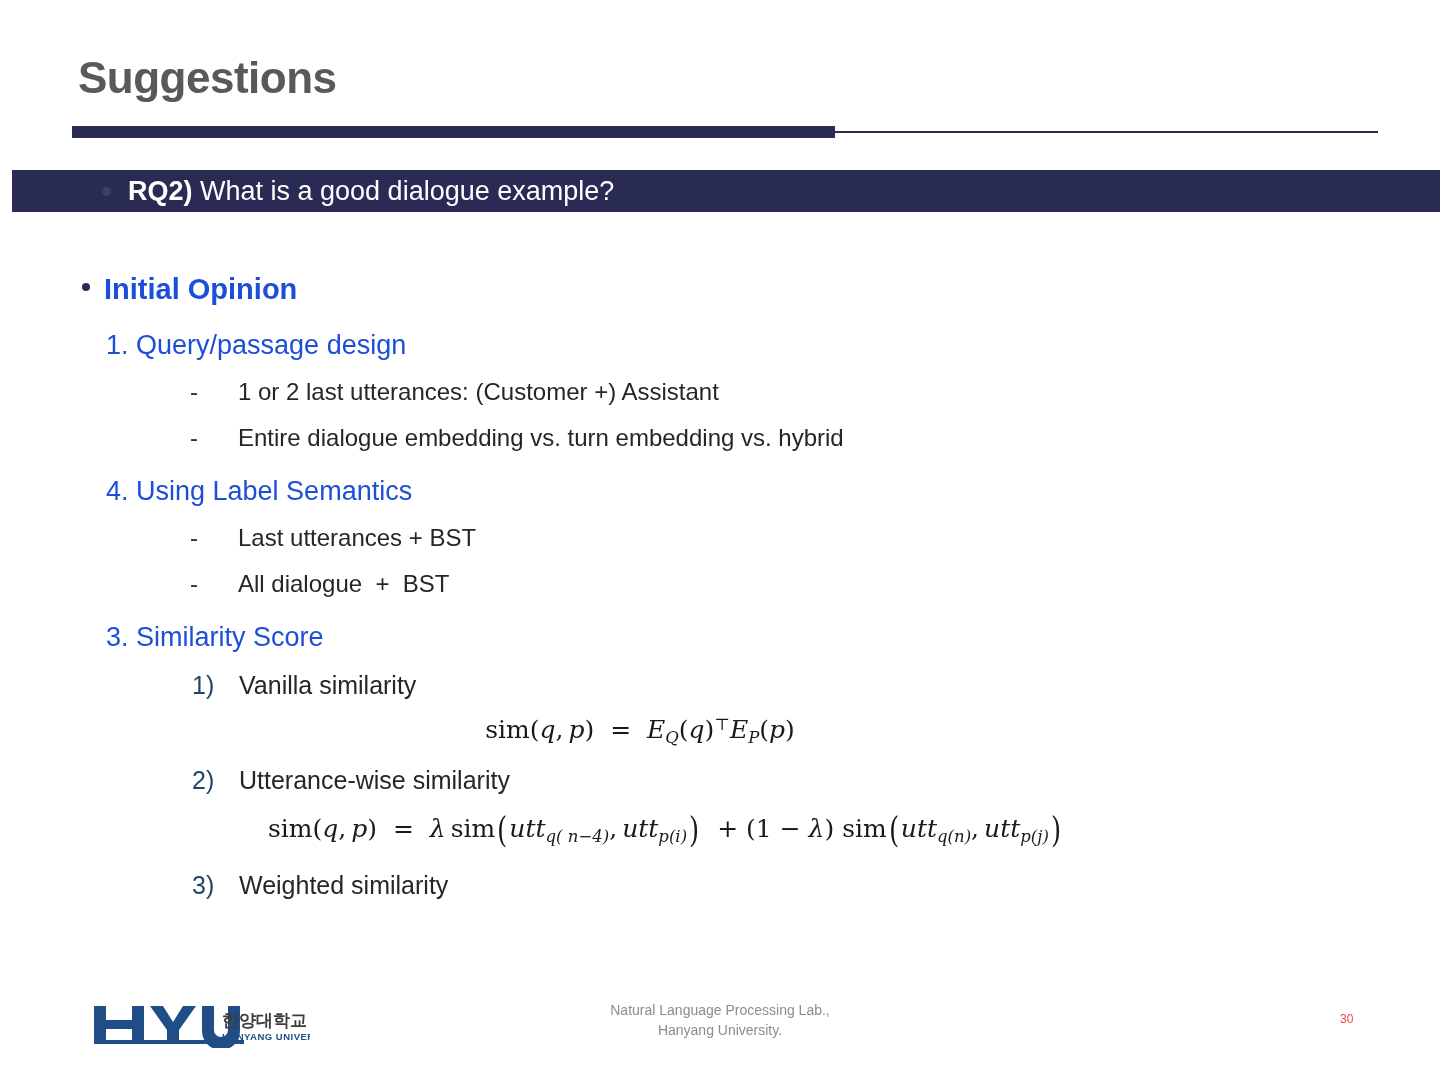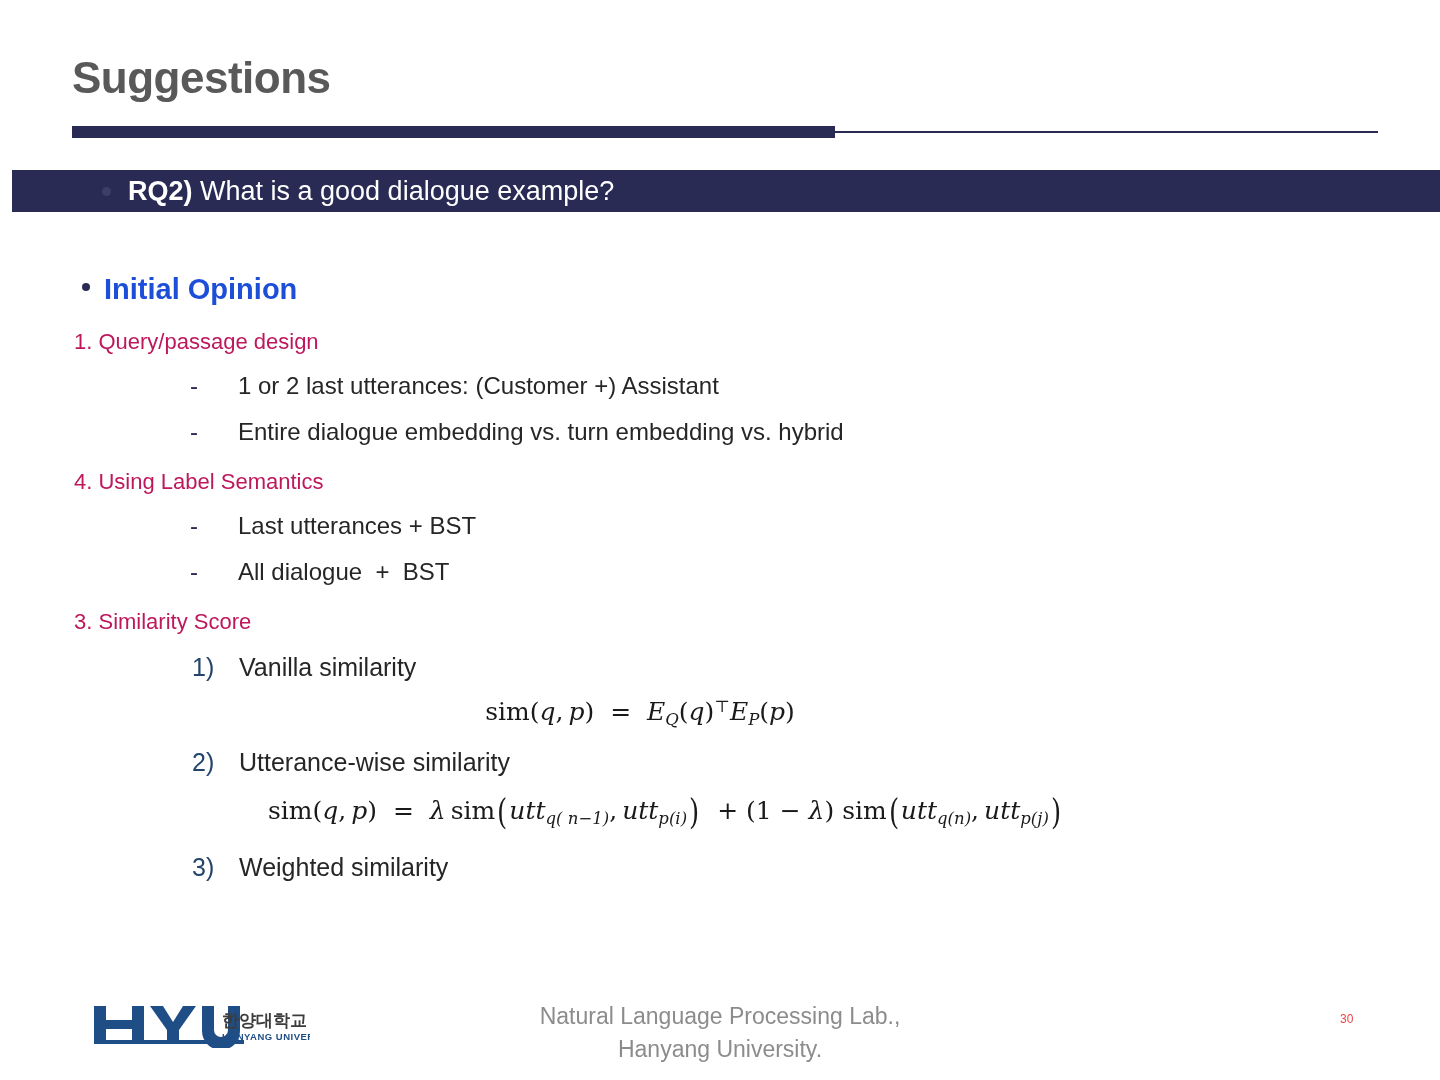--- a/index.html
+++ b/index.html
@@ -12,21 +12,21 @@
     background: #ffffff;
     font-family: "Liberation Sans", sans-serif;
     color: #262626;
     overflow: hidden;
     position: relative;
   }
 
   
   .slide-title {
     position: absolute;
-    left: 72px;
+    left: 78px;
     top: 54px;
     font-size: 44px;
     font-weight: bold;
     color: #595959;
     letter-spacing: -0.5px;
     line-height: 1.1;
   }
 
   
   .rule-thin {
@@ -99,24 +99,24 @@
     height: 8px;
     border-radius: 50%;
     background: #2a2b55;
     margin-right: 14px;
     position: relative;
     top: -8px;
     flex: none;
   }
 
   .lvl2 {
-    margin-left: 74px;
+    margin-left: 106px;
     margin-top: 22px;
-    font-size: 22px;
-    color: #be185d;
+    font-size: 27px;
+    color: #1d4ed8;
     line-height: 1.2;
     white-space: pre;
   }
 
   .lvl3 {
     display: flex;
     align-items: baseline;
     margin-left: 190px;
     margin-top: 17px;
     font-size: 24px;
@@ -181,21 +181,21 @@
     margin-left: 268px;
   }
 
   
   .footer-note {
     position: absolute;
     left: 0;
     top: 1000px;
     width: 1440px;
     text-align: center;
-    font-size: 23px;
+    font-size: 14px;
     color: #8c8c8c;
     line-height: 1.45;
   }
   .page-num {
     position: absolute;
     left: 1340px;
     top: 1012px;
     font-size: 12px;
     color: #ef4444;
   }
@@ -265,21 +265,21 @@
   </div>
 
   <div class="lvl3n">
     <span class="num">2)</span>
     <span>Utterance-wise similarity</span>
   </div>
 
   <div class="formula formula-2">
     <span class="op">sim</span><span class="op">(</span><span class="mi">q</span><span class="op">,</span> <span class="mi">p</span><span class="op">)</span>
     &nbsp;<span class="op">=</span>&nbsp;
-    <span class="mi">λ</span> <span class="op">sim</span><span class="big-paren">(</span><span class="mi">utt</span><sub>q( n−1)</sub><span class="op">,</span> <span class="mi">utt</span><sub>p(i)</sub><span class="big-paren">)</span>
+    <span class="mi">λ</span> <span class="op">sim</span><span class="big-paren">(</span><span class="mi">utt</span><sub>q( n−4)</sub><span class="op">,</span> <span class="mi">utt</span><sub>p(i)</sub><span class="big-paren">)</span>
     &nbsp;<span class="op">+</span>&nbsp;<span class="op">(</span>1 − <span class="mi">λ</span><span class="op">)</span>&nbsp;<span class="op">sim</span><span class="big-paren">(</span><span class="mi">utt</span><sub>q(n)</sub><span class="op">,</span> <span class="mi">utt</span><sub>p(j)</sub><span class="big-paren">)</span>
   </div>
 
   <div class="lvl3n">
     <span class="num">3)</span>
     <span>Weighted similarity</span>
   </div>
 
 </div>
 

